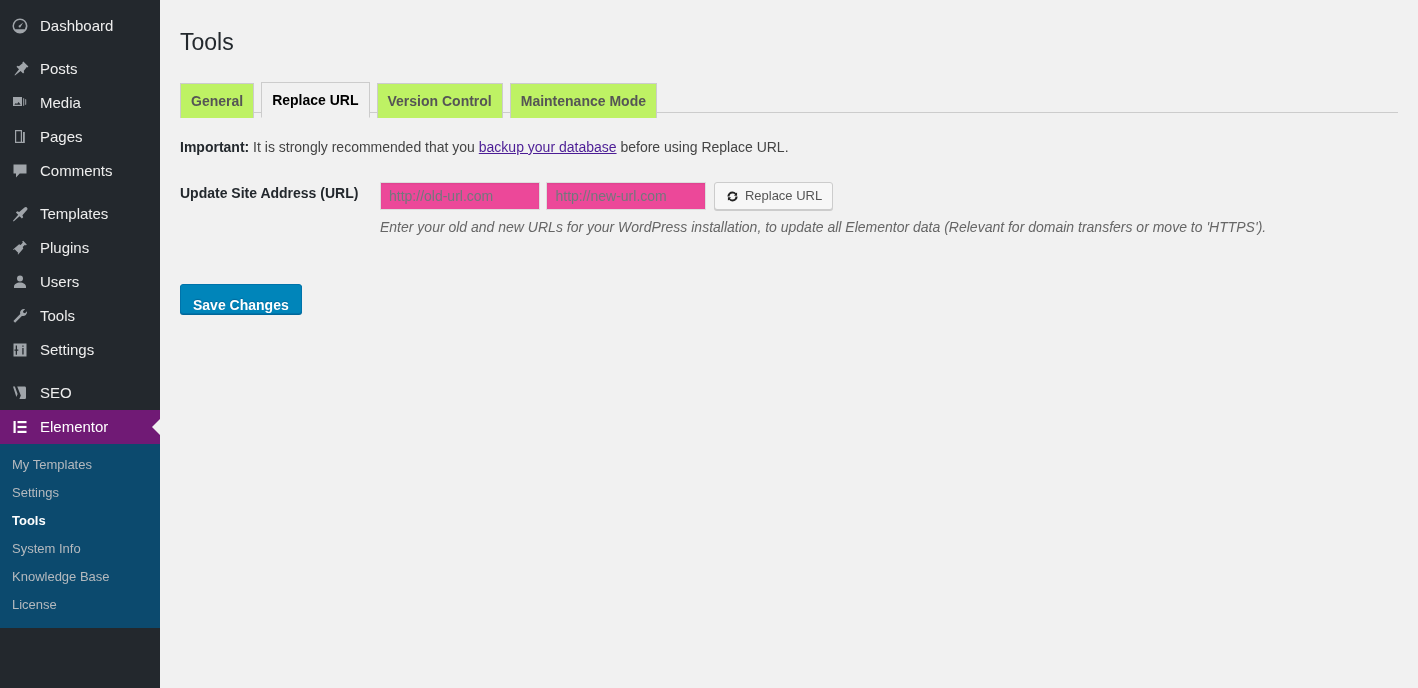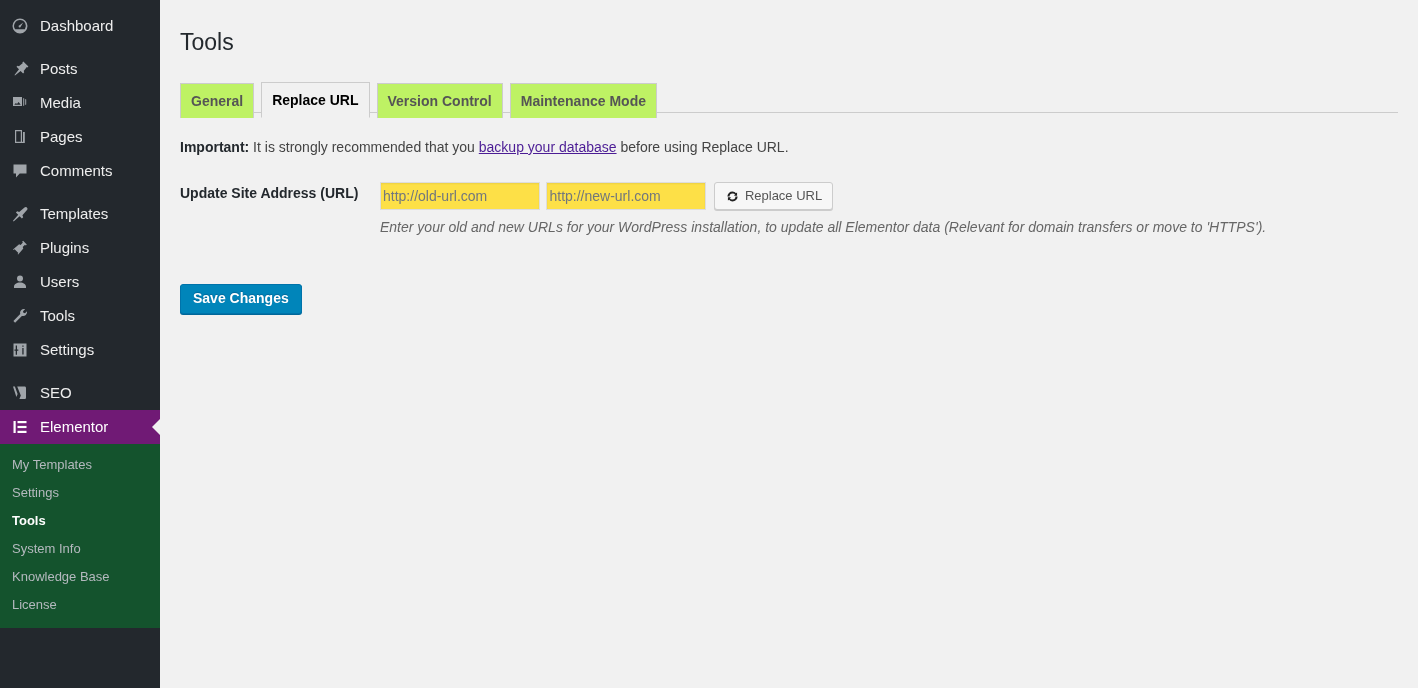--- a/index.html
+++ b/index.html
@@ -59,21 +59,21 @@
     content: "";
     position: absolute;
     right: 0; top: 50%;
     margin-top: -8px;
     border-style: solid;
     border-width: 8px 8px 8px 0;
     border-color: transparent #f1f1f1 transparent transparent;
   }
 
   .submenu {
-    background: #14532d;
+    background: #0c4a6e;
     padding: 7px 0 9px 0;
   }
   .submenu-item {
     display: block;
     color: #b4b9be;
     font-size: 13px;
     line-height: 18px;
     padding: 5px 0 5px 12px;
     cursor: pointer;
     white-space: nowrap;
@@ -165,24 +165,24 @@
     line-height: 1.3;
   }
   table.form-table td {
     padding: 10px 10px 20px 0;
     vertical-align: top;
   }
 
   .url-input {
     height: 28px;
     width: 160px;
-    padding: 3px 2px;
+    padding: 3px 8px;
     font-size: 14px;
     border: 1px solid #ddd;
-    background: #fde047;
+    background: #ec4899;
     color: #32373c;
     box-shadow: inset 0 1px 2px rgba(0,0,0,0.07);
     border-radius: 0;
     font-family: "Liberation Sans", sans-serif;
     vertical-align: top;
   }
   .url-input::placeholder { color: #72777c; opacity: 1; }
   .url-input + .url-input { margin-left: 2px; }
 
   .btn-secondary {
@@ -217,21 +217,21 @@
   .btn-primary {
     display: inline-block;
     background: #0085ba;
     border: 1px solid #0073aa;
     border-radius: 3px;
     color: #fff;
     font-size: 14px;
     font-weight: bold;
     line-height: 26px;
     height: 30px;
-    padding: 0 12px 1px 12px;
+    padding: 7px 12px 1px 12px;
     box-shadow: 0 1px 0 #006799;
     cursor: pointer;
     text-shadow: 0 -1px 1px #006799;
     font-family: "Liberation Sans", sans-serif;
   }
   .submit-row { margin-top: 26px; padding-bottom: 10px; }
 </style>
 </head>
 <body>
 

